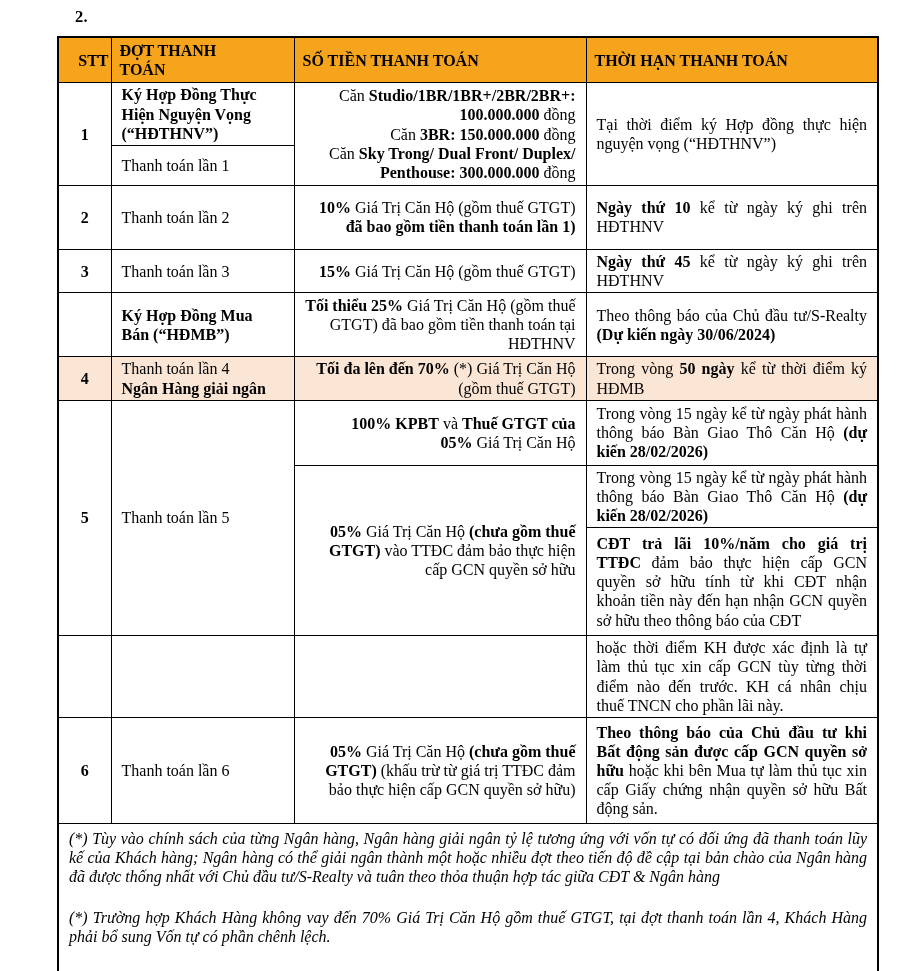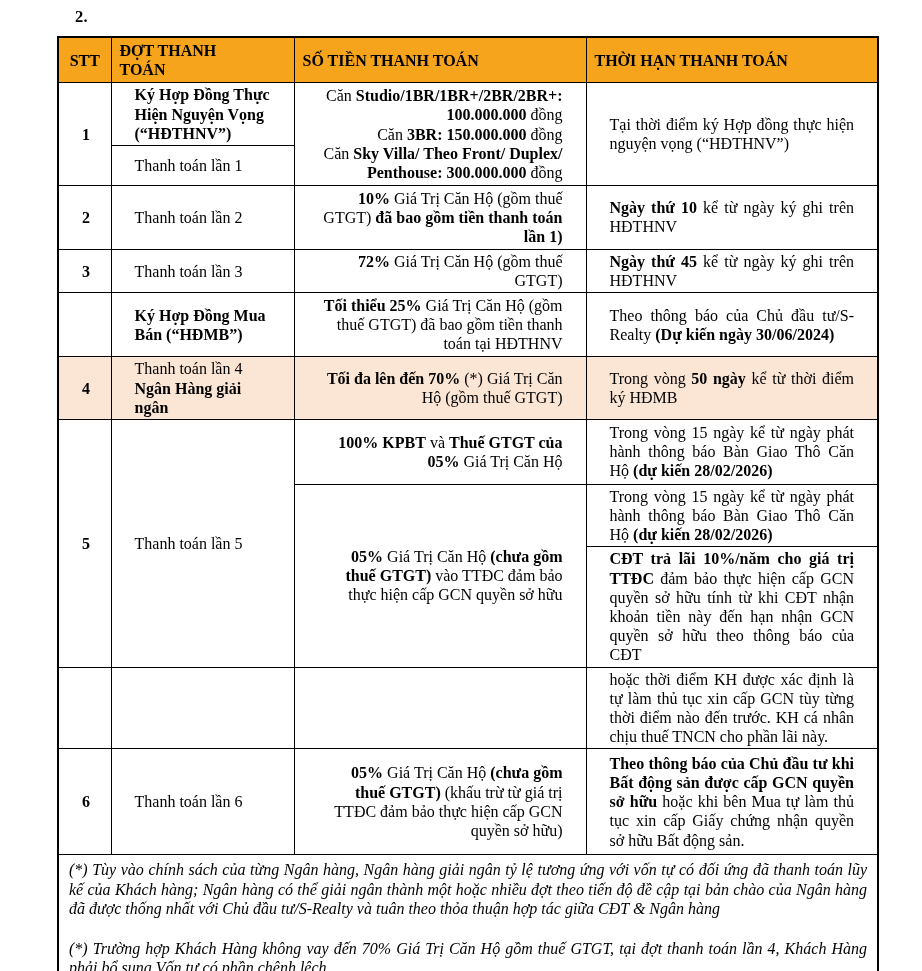--- a/index.html
+++ b/index.html
@@ -23,34 +23,34 @@
   }
   table.schedule {
     border-collapse: collapse;
     table-layout: fixed;
     margin-left: 57px;
     width: 820px;
     border: 2px solid #000;
   }
   td, th {
     border: 1px solid #000;
-    padding: 2px 23px;
+    padding: 2px 10px;
     font-size: 16px;
     line-height: 1.2;
     vertical-align: middle;
     overflow: hidden;
     word-wrap: break-word;
   }
   th {
     background: #F6A41B;
     text-align: left;
     font-weight: bold;
     padding: 3px 8px;
   }
-  th.c-stt { text-align: center; padding: 12px 2px; }
+  th.c-stt { text-align: right; padding: 12px 2px; }
   .c-stt { text-align: center; font-weight: bold; }
   .c-dot { text-align: left; }
   .c-amount { text-align: right; }
   .c-deadline { text-align: justify; }
   .hl { background: #FBE5D5; }
   tr.footnote-row td {
     border-bottom: 3px solid #000;
     vertical-align: top;
     font-style: italic;
     text-align: justify;
@@ -80,38 +80,38 @@
         <tr style="height:44px">
       <th class="c-stt">STT</th>
       <th>ĐỢT THANH<br>TOÁN</th>
       <th>SỐ TIỀN THANH TOÁN</th>
       <th>THỜI HẠN THANH TOÁN</th>
     </tr>
 
     <tr style="height:62px">
       <td class="c-stt" rowspan="2">1</td>
       <td class="c-dot"><b>Ký Hợp Đồng Thực Hiện Nguyện Vọng (“HĐTHNV”)</b></td>
-      <td class="c-amount" rowspan="2">Căn <b>Studio/1BR/1BR+/2BR/2BR+:</b><br><b>100.000.000</b> đồng<br>Căn <b>3BR: 150.000.000</b> đồng<br>Căn <b>Sky Villa/ Theo Front/ Duplex/</b><br><b>Penthouse: 300.000.000</b> đồng</td>
+      <td class="c-amount" rowspan="2">Căn <b>Studio/1BR/1BR+/2BR/2BR+:</b><br><b>100.000.000</b> đồng<br>Căn <b>3BR: 150.000.000</b> đồng<br>Căn <b>Sky Trong/ Dual Front/ Duplex/</b><br><b>Penthouse: 300.000.000</b> đồng</td>
       <td class="c-deadline" rowspan="2">Tại thời điểm ký Hợp đồng thực hiện nguyện vọng (“HĐTHNV”)</td>
     </tr>
     <tr style="height:40px">
       <td class="c-dot">Thanh toán lần 1</td>
     </tr>
 
     <tr style="height:64px">
       <td class="c-stt">2</td>
       <td class="c-dot">Thanh toán lần 2</td>
       <td class="c-amount"><b>10%</b> Giá Trị Căn Hộ (gồm thuế GTGT) <b>đã bao gồm tiền thanh toán lần 1)</b></td>
       <td class="c-deadline"><b>Ngày thứ 10</b> kể từ ngày ký ghi trên HĐTHNV</td>
     </tr>
 
     <tr style="height:41px">
       <td class="c-stt">3</td>
       <td class="c-dot">Thanh toán lần 3</td>
-      <td class="c-amount"><b>72%</b> Giá Trị Căn Hộ (gồm thuế GTGT)</td>
+      <td class="c-amount"><b>15%</b> Giá Trị Căn Hộ (gồm thuế GTGT)</td>
       <td class="c-deadline"><b>Ngày thứ 45</b> kể từ ngày ký ghi trên HĐTHNV</td>
     </tr>
 
     <tr style="height:64px">
       <td class="c-stt"></td>
       <td class="c-dot"><b>Ký Hợp Đồng Mua Bán (“HĐMB”)</b></td>
       <td class="c-amount"><b>Tối thiểu 25%</b> Giá Trị Căn Hộ (gồm thuế GTGT) đã bao gồm tiền thanh toán tại HĐTHNV</td>
       <td class="c-deadline">Theo thông báo của Chủ đầu tư/S-Realty <b>(Dự kiến ngày 30/06/2024)</b></td>
     </tr>
 

